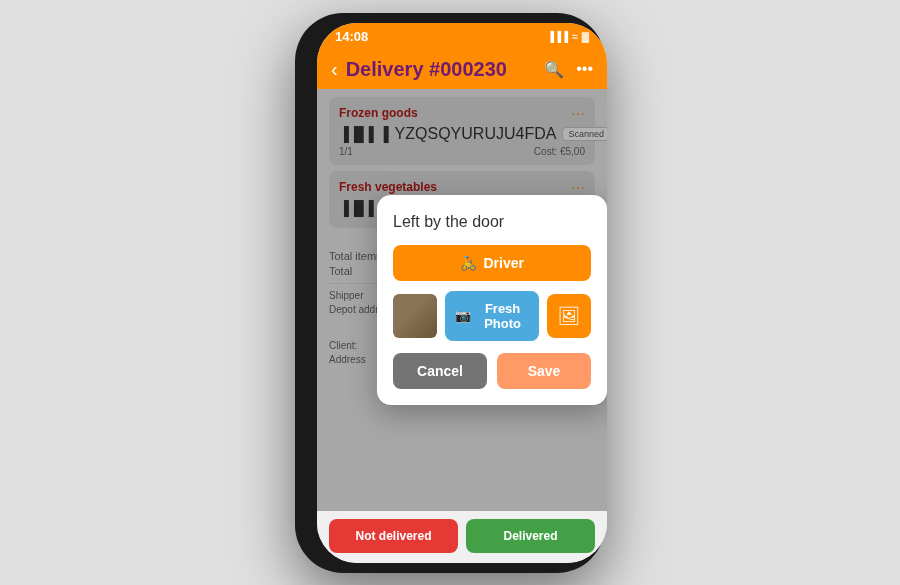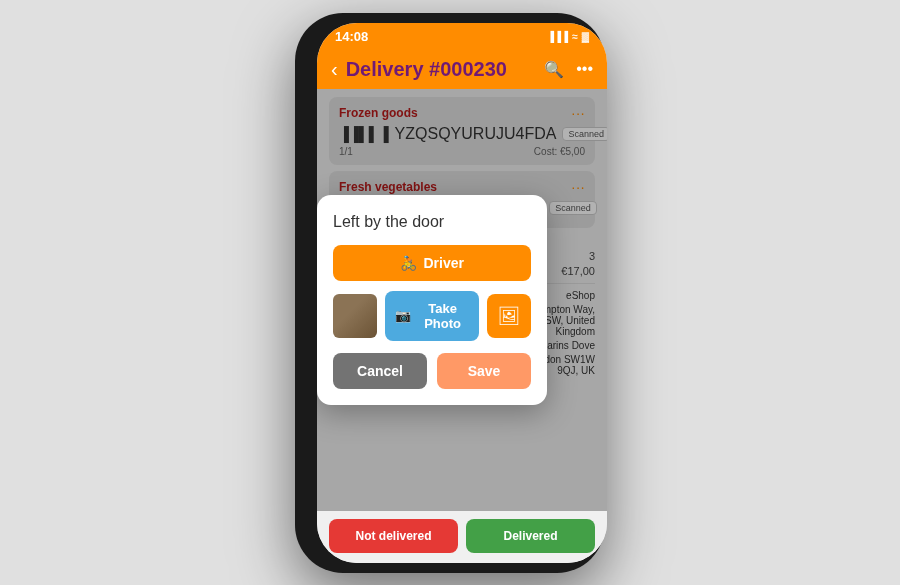--- a/index.html
+++ b/index.html
@@ -173,21 +173,21 @@
     
     .modal-overlay {
       position: absolute;
       top: 0;
       left: 0;
       right: 0;
       bottom: 0;
       background: rgba(0,0,0,0.3);
       display: flex;
       align-items: center;
-      justify-content: flex-start;
+      justify-content: flex-end;
       z-index: 10;
     }
 
     .modal {
       background: white;
       border-radius: 14px;
       padding: 18px 16px 16px;
       width: 230px;
       box-shadow: 0 8px 30px rgba(0,0,0,0.3);
     }
@@ -471,21 +471,21 @@
             <span>🚴</span>
             <span>Driver</span>
           </button>
 
           <div class="modal-photo-row">
             <div class="photo-thumbnail">
               <div class="photo-thumbnail-inner"></div>
             </div>
             <button class="take-photo-btn">
               <span>📷</span>
-              <span>Take Photo</span>
+              <span>Fresh Photo</span>
             </button>
             <button class="remove-photo-btn">
               <span>🖼</span>
             </button>
           </div>
 
           <div class="modal-action-row">
             <button class="cancel-btn">Cancel</button>
             <button class="save-btn">Save</button>
           </div>

